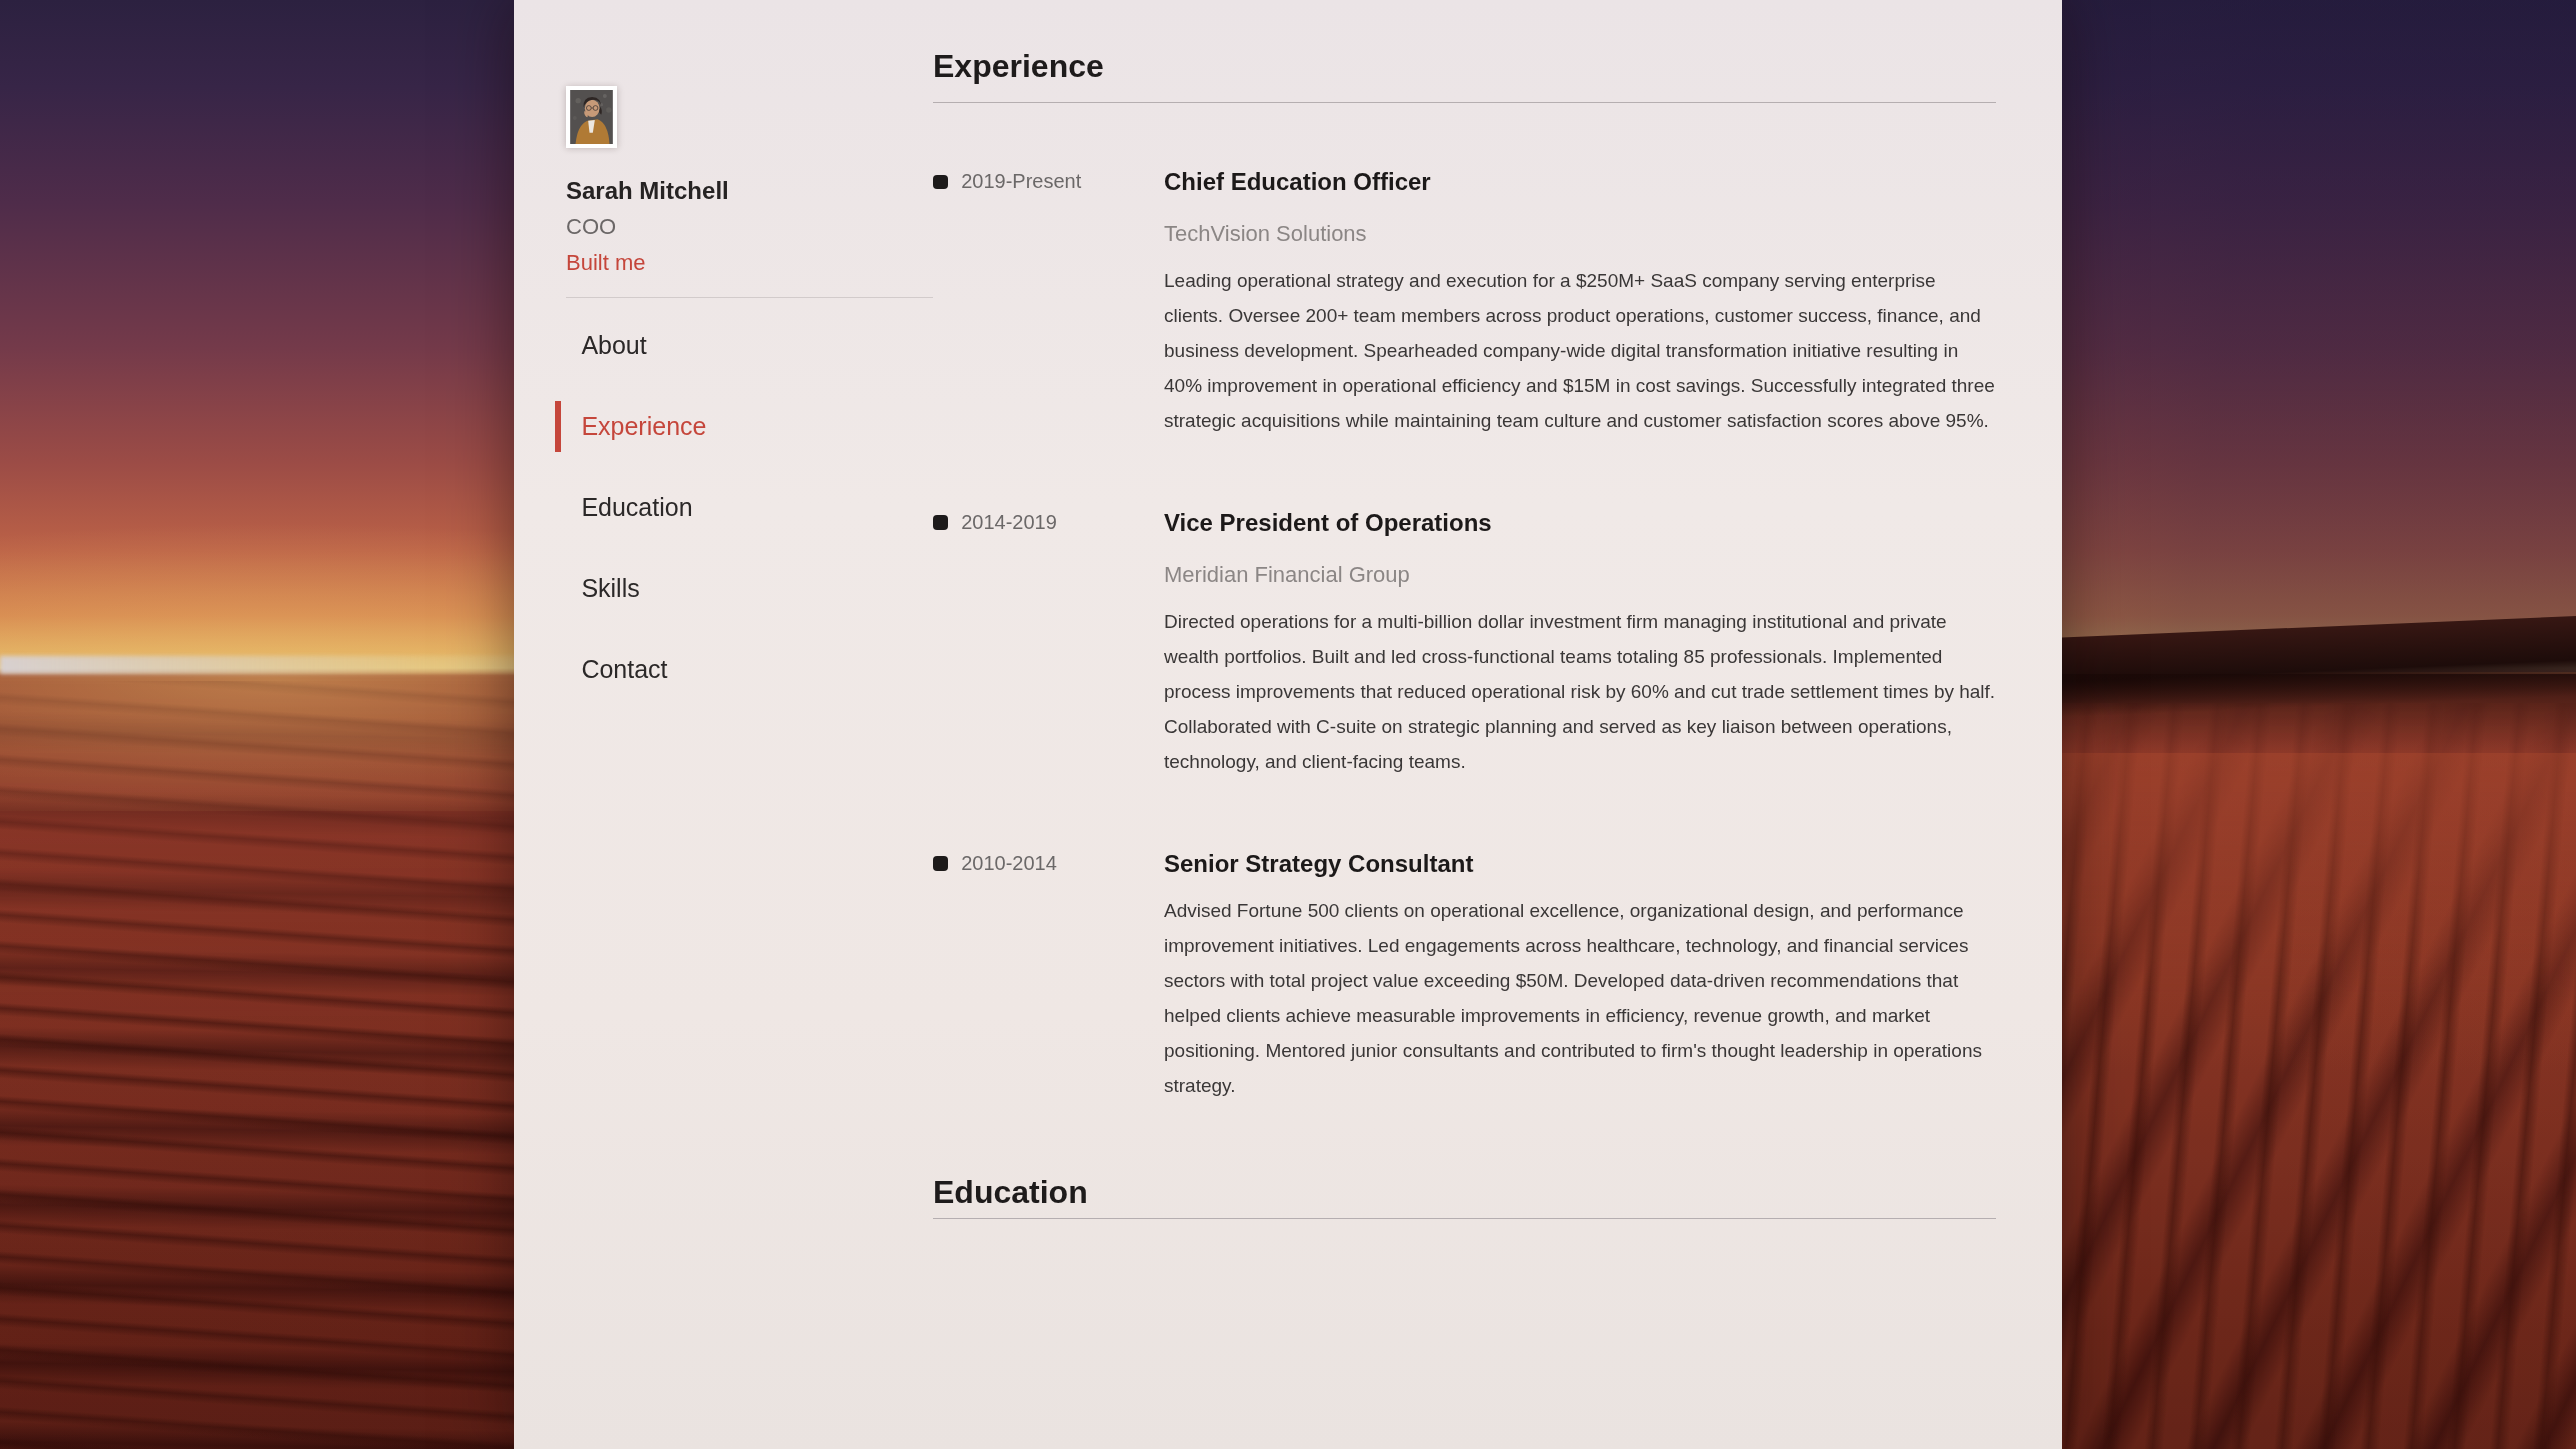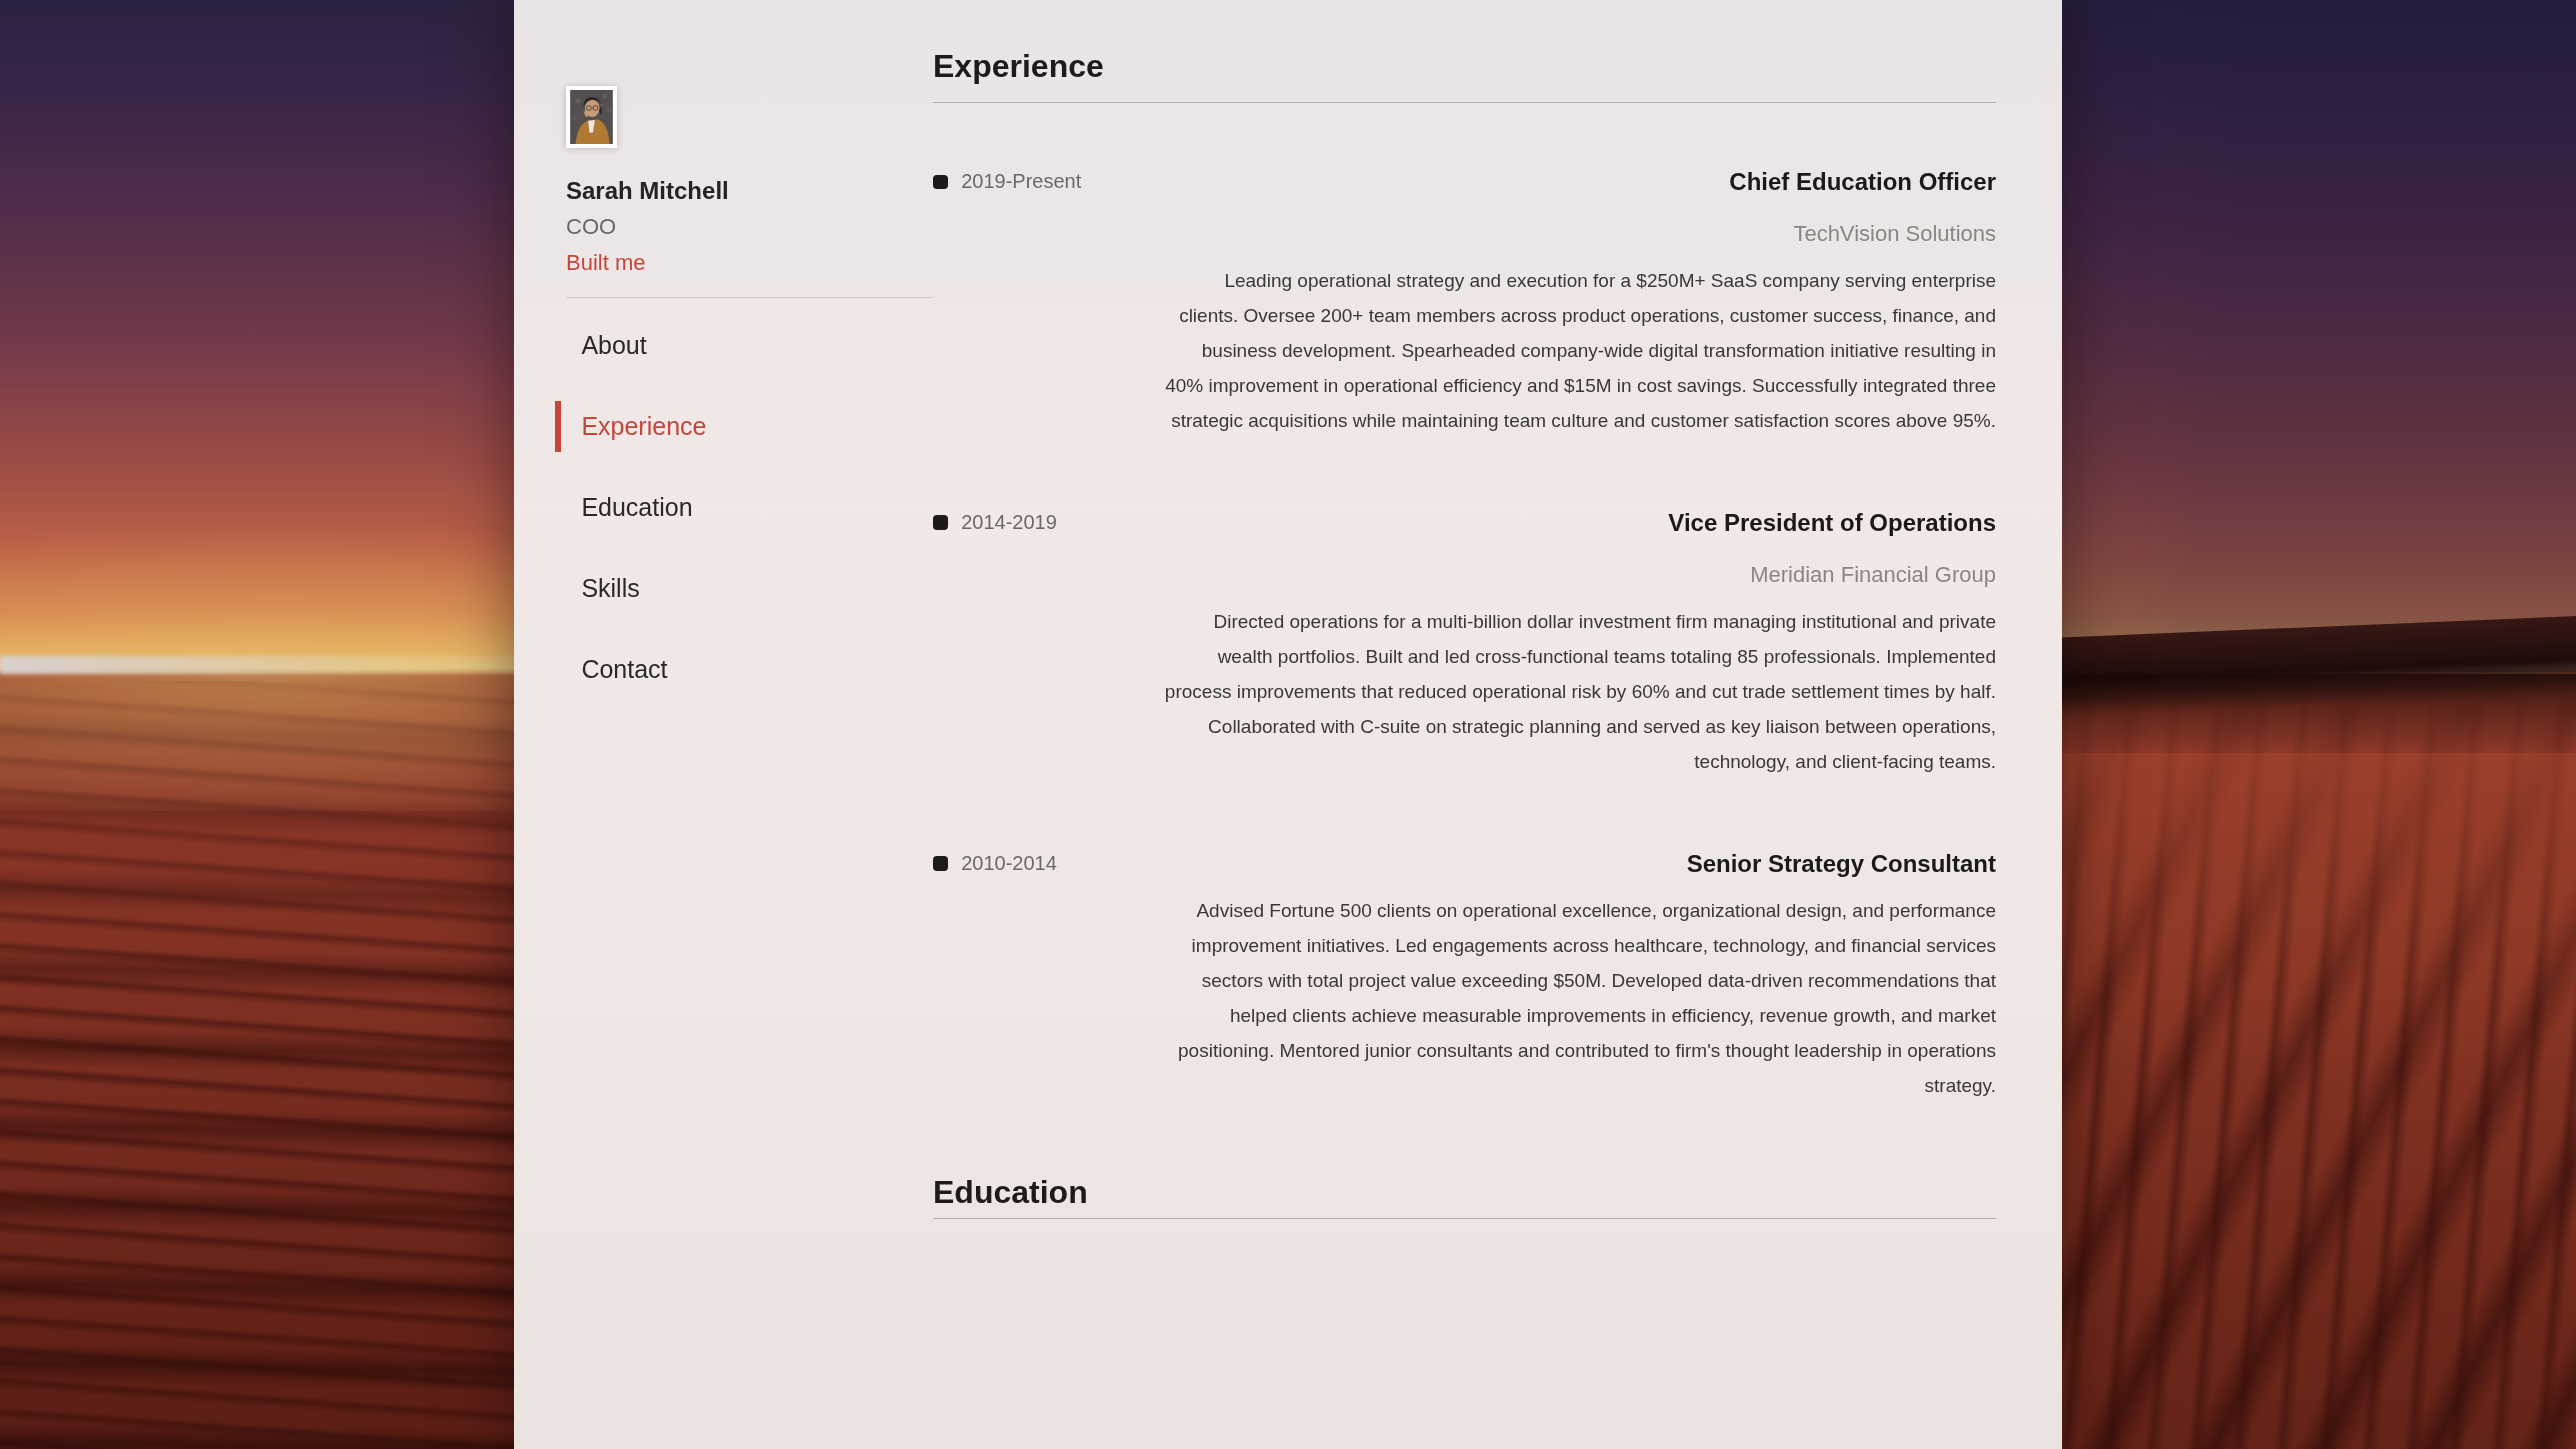--- a/index.html
+++ b/index.html
@@ -59,21 +59,21 @@
     padding-left:15.4px;font-size:25px;color:#2b2828;cursor:pointer;}
   .nav-item.active{color:#c5463b;}
   .nav-item.active::before{content:"";position:absolute;left:-10.7px;top:14.8px;width:5.4px;height:51px;background:#c5463b;}
 
   
   .main{position:absolute;left:419px;top:0;width:1063px;}
   .section-heading{margin:0;font-size:32px;font-weight:700;color:#1e1b1b;line-height:39px;}
   .heading-1{margin-top:47px;}
   .main-divider{margin-top:16px;height:1.3px;background:#b5aeb0;width:100%;}
   .entries{margin-top:64px;}
-  .entry{display:flex;align-items:flex-start;margin-bottom:70px;text-align:right;}
+  .entry{display:flex;align-items:flex-start;margin-bottom:70px;}
   .entry-left{flex:none;width:231px;display:flex;align-items:flex-start;}
   .bullet{flex:none;width:14.8px;height:14.8px;border-radius:4px;background:#1d1a1a;margin-top:7.4px;}
   .period{margin-left:13.4px;font-size:20px;color:#6b6868;line-height:29.5px;white-space:nowrap;}
   .entry-right{flex:1;min-width:0;}
   .job-title{font-size:24px;font-weight:600;color:#1c1919;line-height:29.5px;}
   .company{margin-top:22px;font-size:22px;color:#8b8685;line-height:29.5px;}
   .desc{margin-top:14.8px;font-size:19px;color:#3a3737;line-height:35px;}
   .heading-2{margin-top:48px;}
 </style>
 </head>

